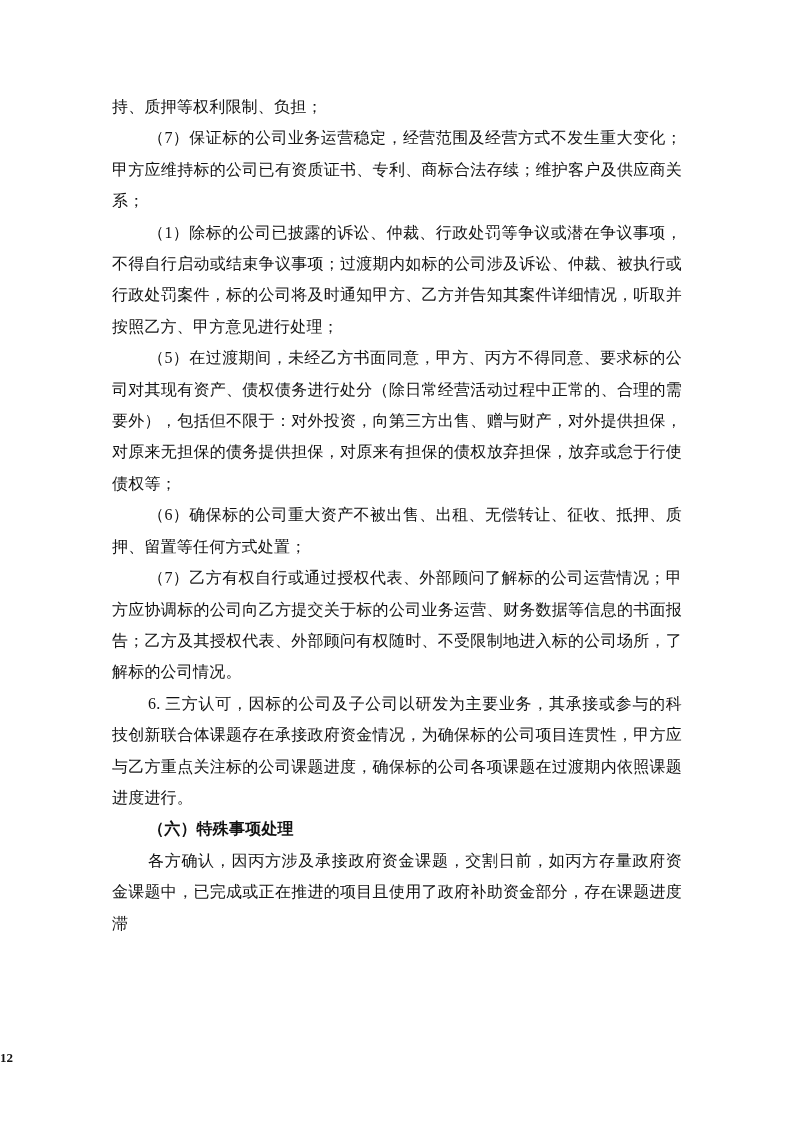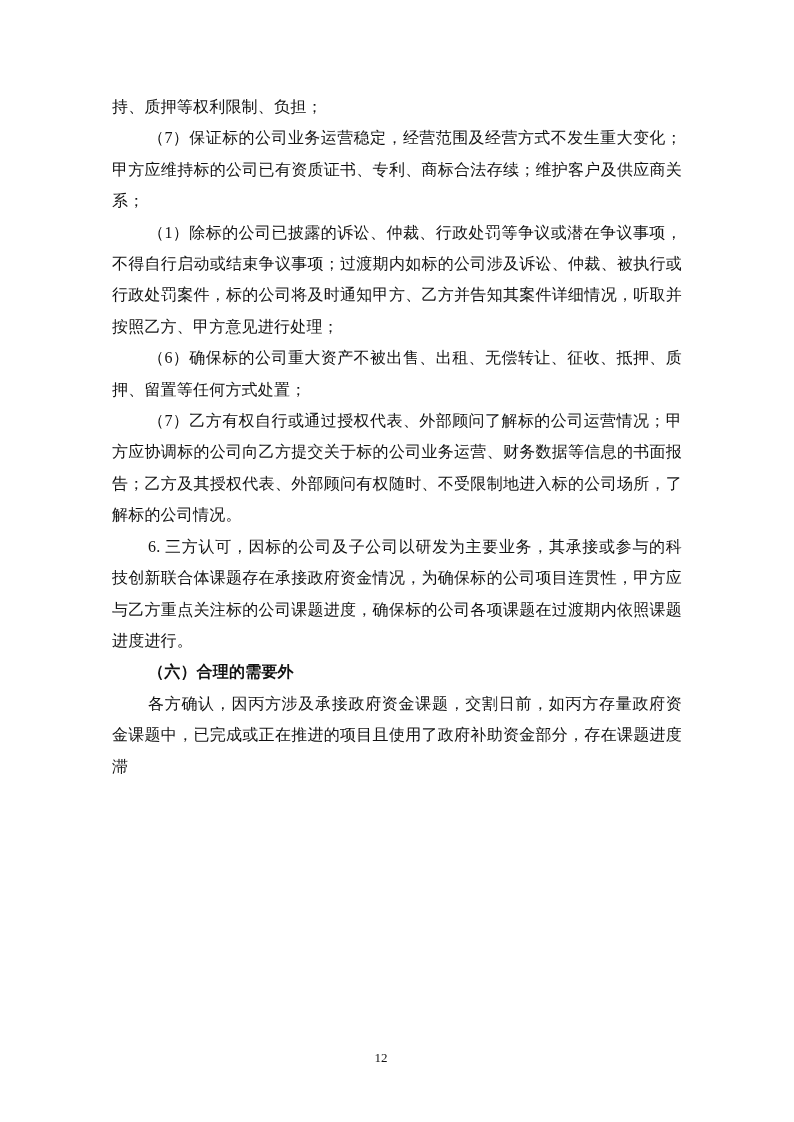--- a/index.html
+++ b/index.html
@@ -35,35 +35,36 @@
     text-indent: 2.25em;
   }
   p.para.bold {
     font-weight: bold;
   }
   .page-footer {
     position: absolute;
     left: 0;
     right: 0;
     bottom: 56px;
-    text-align: center;
     font-size: 13px;
     color: #121212;
+    font-weight: bold;
   }
 </style>
 </head>
 <body>
 
 <div class="page">
   <main class="page-body">
       <p class="para">持、质押等权利限制、负担；</p>
       <p class="para indent">（7）保证标的公司业务运营稳定，经营范围及经营方式不发生重大变化；甲方应维持标的公司已有资质证书、专利、商标合法存续；维护客户及供应商关系；</p>
       <p class="para indent">（1）除标的公司已披露的诉讼、仲裁、行政处罚等争议或潜在争议事项，不得自行启动或结束争议事项；过渡期内如标的公司涉及诉讼、仲裁、被执行或行政处罚案件，标的公司将及时通知甲方、乙方并告知其案件详细情况，听取并按照乙方、甲方意见进行处理；</p>
+      <p class="para indent">（5）在过渡期间，未经乙方书面同意，甲方、丙方不得同意、要求标的公司对其现有资产、债权债务进行处分（除日常经营活动过程中正常的、合理的需要外），包括但不限于：对外投资，向第三方出售、赠与财产，对外提供担保，对原来无担保的债务提供担保，对原来有担保的债权放弃担保，放弃或怠于行使债权等；</p>
       <p class="para indent">（6）确保标的公司重大资产不被出售、出租、无偿转让、征收、抵押、质押、留置等任何方式处置；</p>
       <p class="para indent">（7）乙方有权自行或通过授权代表、外部顾问了解标的公司运营情况；甲方应协调标的公司向乙方提交关于标的公司业务运营、财务数据等信息的书面报告；乙方及其授权代表、外部顾问有权随时、不受限制地进入标的公司场所，了解标的公司情况。</p>
       <p class="para indent">6. 三方认可，因标的公司及子公司以研发为主要业务，其承接或参与的科技创新联合体课题存在承接政府资金情况，为确保标的公司项目连贯性，甲方应与乙方重点关注标的公司课题进度，确保标的公司各项课题在过渡期内依照课题进度进行。</p>
-      <p class="para indent bold">（六）合理的需要外</p>
+      <p class="para indent bold">（六）特殊事项处理</p>
       <p class="para indent">各方确认，因丙方涉及承接政府资金课题，交割日前，如丙方存量政府资金课题中，已完成或正在推进的项目且使用了政府补助资金部分，存在课题进度滞</p>
     </main>
   <footer class="page-footer">
     <span>12</span>
   </footer>
 </div>
 
 </body></html>

